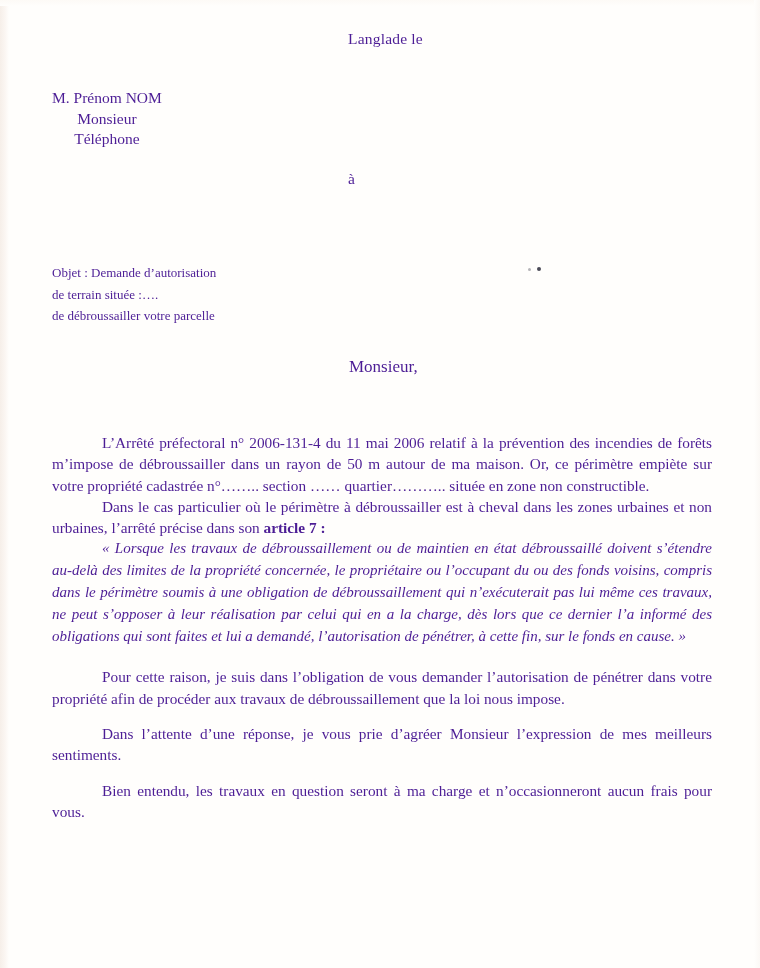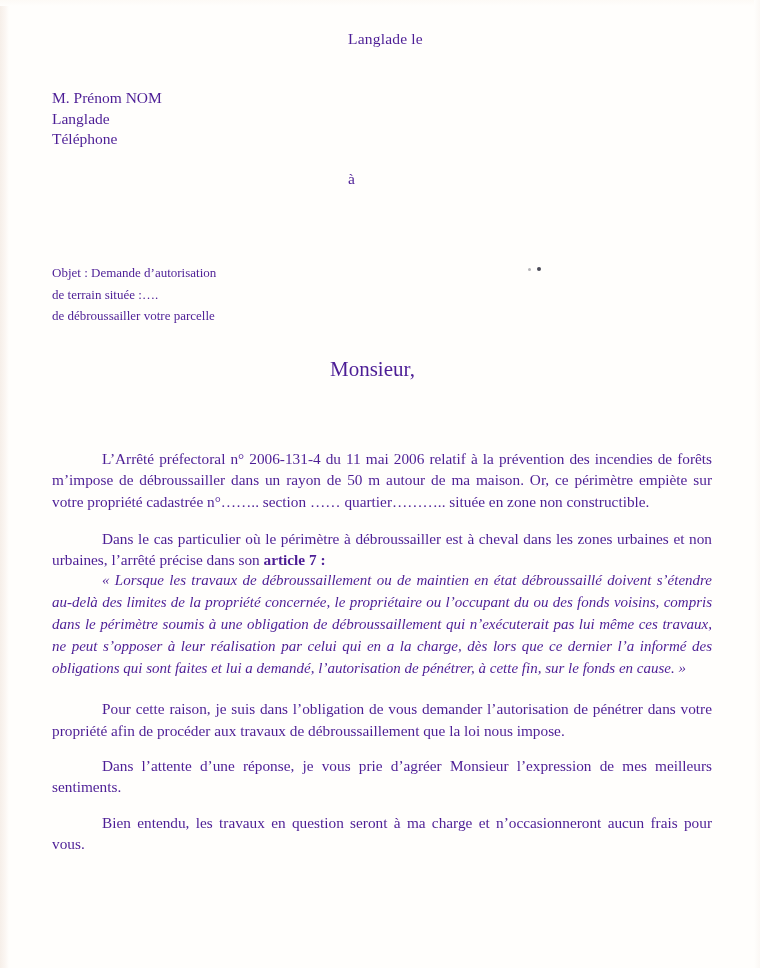--- a/index.html
+++ b/index.html
@@ -69,20 +69,21 @@
     font-size: 15.5px;
     letter-spacing: .2px;
   }
 
   .sender {
     position: absolute;
     left: 52px;
     top: 88px;
     font-size: 15.5px;
     line-height: 20.5px;
+    text-align: center;
   }
   .sender div { white-space: pre; }
 
   .recipient {
     position: absolute;
     left: 348px;
     top: 168px;
     font-size: 15.5px;
     line-height: 21px;
   }
@@ -90,43 +91,43 @@
   .subject {
     position: absolute;
     left: 52px;
     top: 262px;
     font-size: 13px;
     line-height: 21.5px;
   }
 
   .salutation {
     position: absolute;
-    left: 330px;
+    left: 349px;
     top: 357px;
-    font-size: 21px;
+    font-size: 17px;
     text-align: center;
   }
 
   .body {
     position: absolute;
     left: 52px;
     top: 432px;
     width: 660px;
     font-size: 15.3px;
     line-height: 21.3px;
     text-align: justify;
     text-justify: inter-word;
   }
 
   .body p {
     margin: 0;
     text-indent: 50px;
   }
 
-  .body p.gap-sm { margin-top: 16px; }
+  .body p.gap-sm { margin-top: 0; }
   .body p.gap-md { margin-top: 14px; }
   .body p.gap-lg { margin-top: 19px; }
 
   .quote {
     margin-top: 18px;
     font-style: italic;
     text-align: justify;
     line-height: 21.8px;
     font-size: 15px;
     text-indent: 0;
@@ -150,21 +151,21 @@
 
   <div class="speck s1"></div>
   <div class="speck s2"></div>
 
   <div class="content">
 
     <div class="place-date">Langlade le</div>
 
     <div class="sender">
       <div>M. Prénom NOM</div>
-      <div>Langlade</div>
+      <div>Monsieur</div>
       <div>Téléphone</div>
     </div>
 
     <div class="recipient">
       <div>à</div>
     </div>
 
     <div class="subject">
       <div>Objet : Demande d’autorisation</div>
       <div>de terrain située :….</div>

